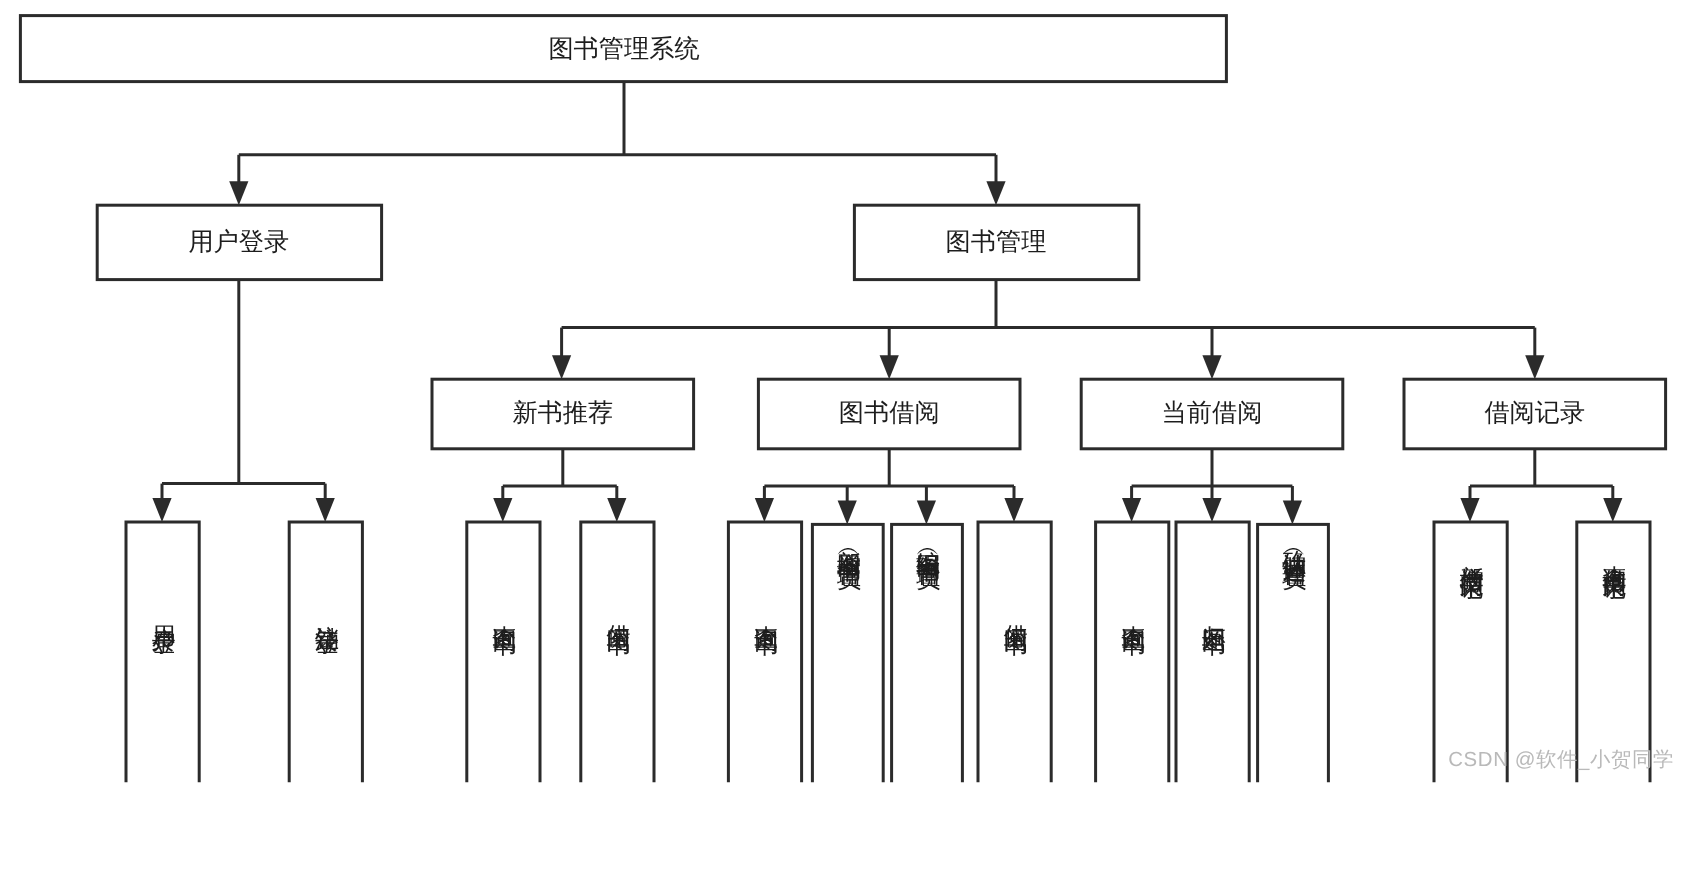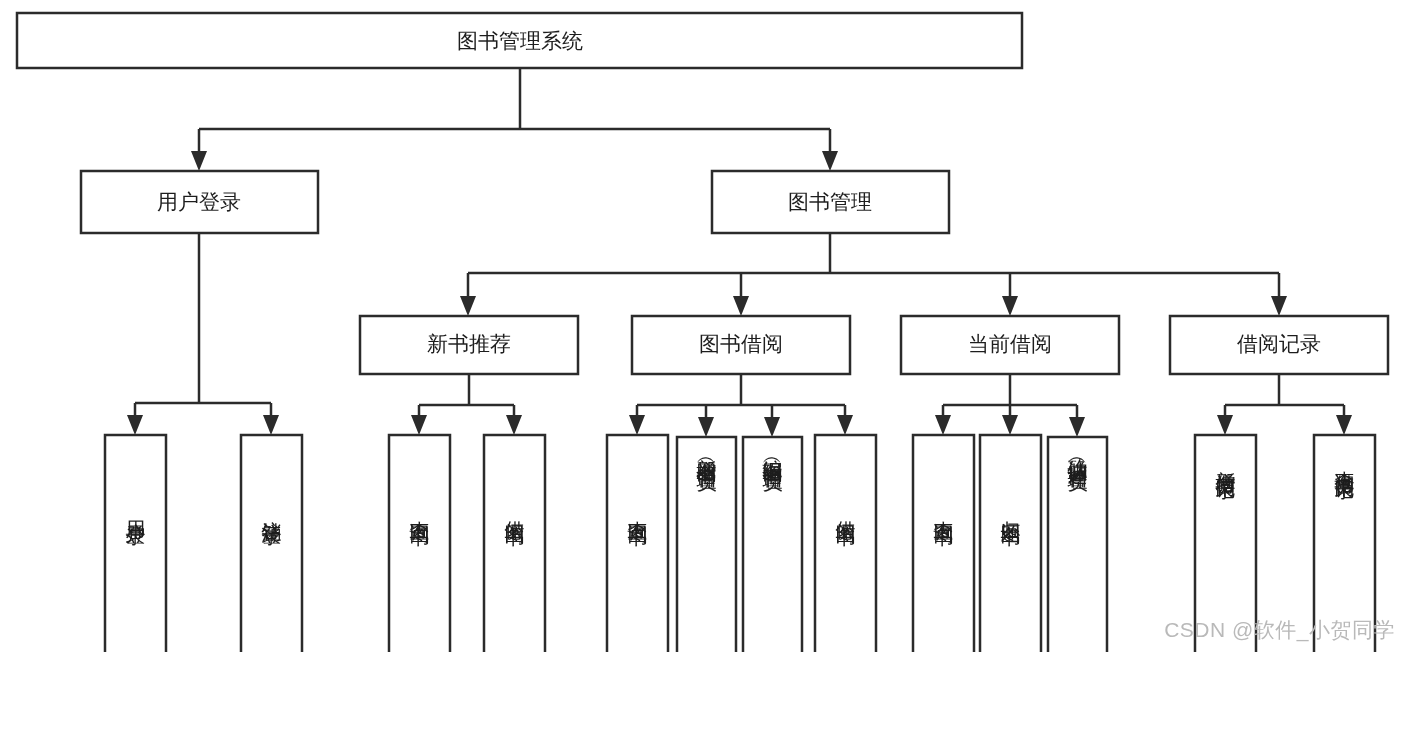--- a/index.html
+++ b/index.html
@@ -55,21 +55,21 @@
     letter-spacing: 2px;
     line-height: 1;
     white-space: nowrap;
     pointer-events: none;
   }
   .watermark {
     position: absolute;
     right: 10px;
     bottom: 8px;
     font-family: "Liberation Sans", "DejaVu Sans", sans-serif;
-    font-size: 21px;
+    font-size: 17px;
     color: #b9b9b9;
     letter-spacing: 0.5px;
     white-space: nowrap;
   }
 </style>
 </head>
 <body>
 
 <div id="diagram-root">
 

